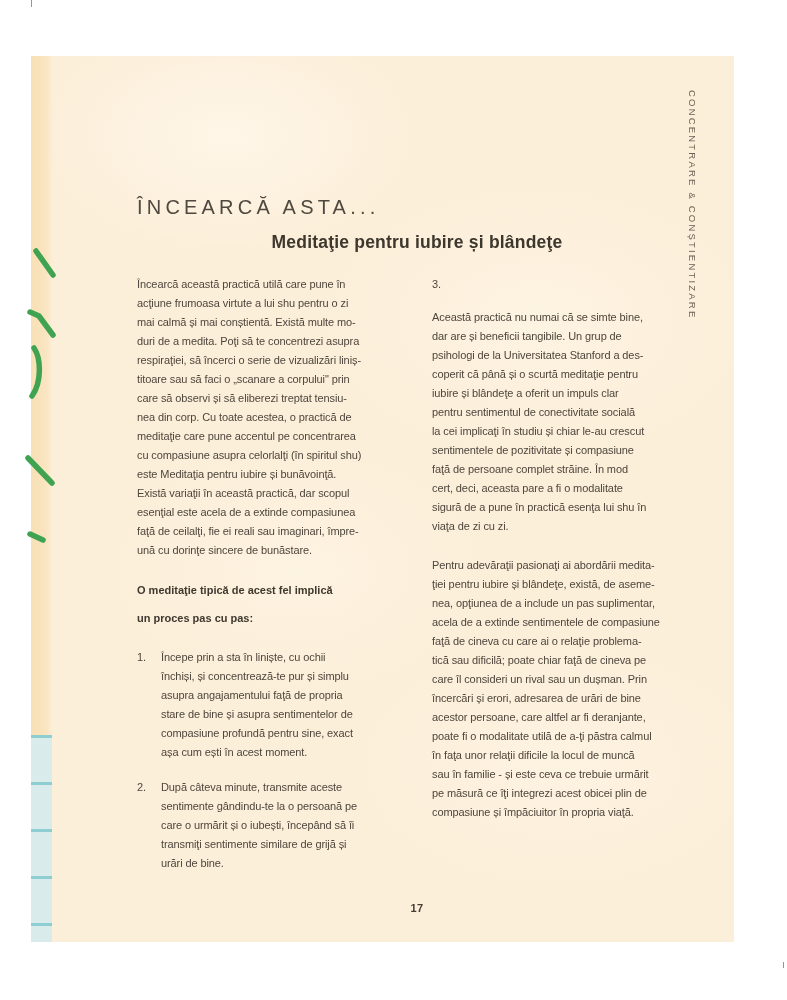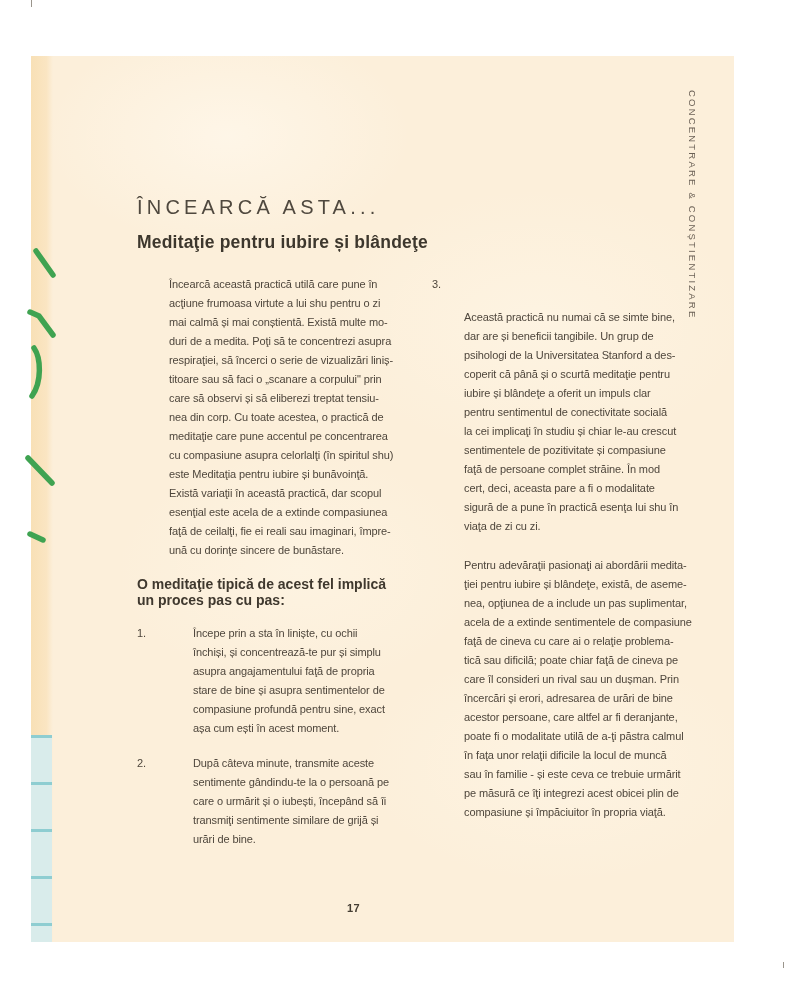--- a/index.html
+++ b/index.html
@@ -38,40 +38,40 @@
     font-size:9.5px;letter-spacing:2.2px;color:#6b6156;
     white-space:nowrap;
   }
 
   .content{position:absolute;left:106px;top:140px;width:560px;color:#4e463c;}
   .title{
     text-align:left;font-size:20px;font-weight:400;letter-spacing:4.2px;
     color:#4f483e;white-space:nowrap;
   }
   .subtitle{
-    margin-top:13px;font-size:17.5px;font-weight:700;
+    margin-top:13px;text-align:center;font-size:17.5px;font-weight:700;
     letter-spacing:.2px;color:#3d372d;white-space:nowrap;
   }
   .columns{margin-top:22px;display:flex;gap:30px;}
   .col{flex:1;min-width:0;}
   .body-text{
     font-size:11px;line-height:19px;letter-spacing:-.1px;
-    white-space:pre;color:#4e463c;margin-left:32px;
+    white-space:pre;color:#4e463c;
   }
   .subhead{
-    margin:16px 0 0 0;font-size:14px;font-weight:700;line-height:16px;
+    margin:16px 0 0 0;font-size:11px;font-weight:700;line-height:28px;
     white-space:pre;color:#3f382e;letter-spacing:0;
   }
   .list-item{display:flex;margin-top:16px;}
   .list-item .num{flex:none;width:24px;font-size:11px;line-height:19px;color:#4e463c;}
   .para{margin-top:20px;}
   .para2{margin-top:14px;}
 
   .page-number{
-    position:absolute;left:316px;top:846px;width:140px;
+    position:absolute;left:316px;top:846px;width:140px;text-align:center;
     font-size:11px;font-weight:700;color:#453e33;letter-spacing:.5px;
   }
 </style>
 </head>
 <body>
 
 <div class="crop-mark crop-top-left"></div>
 <div class="crop-mark crop-bottom-right"></div>
 
 <div class="page">

